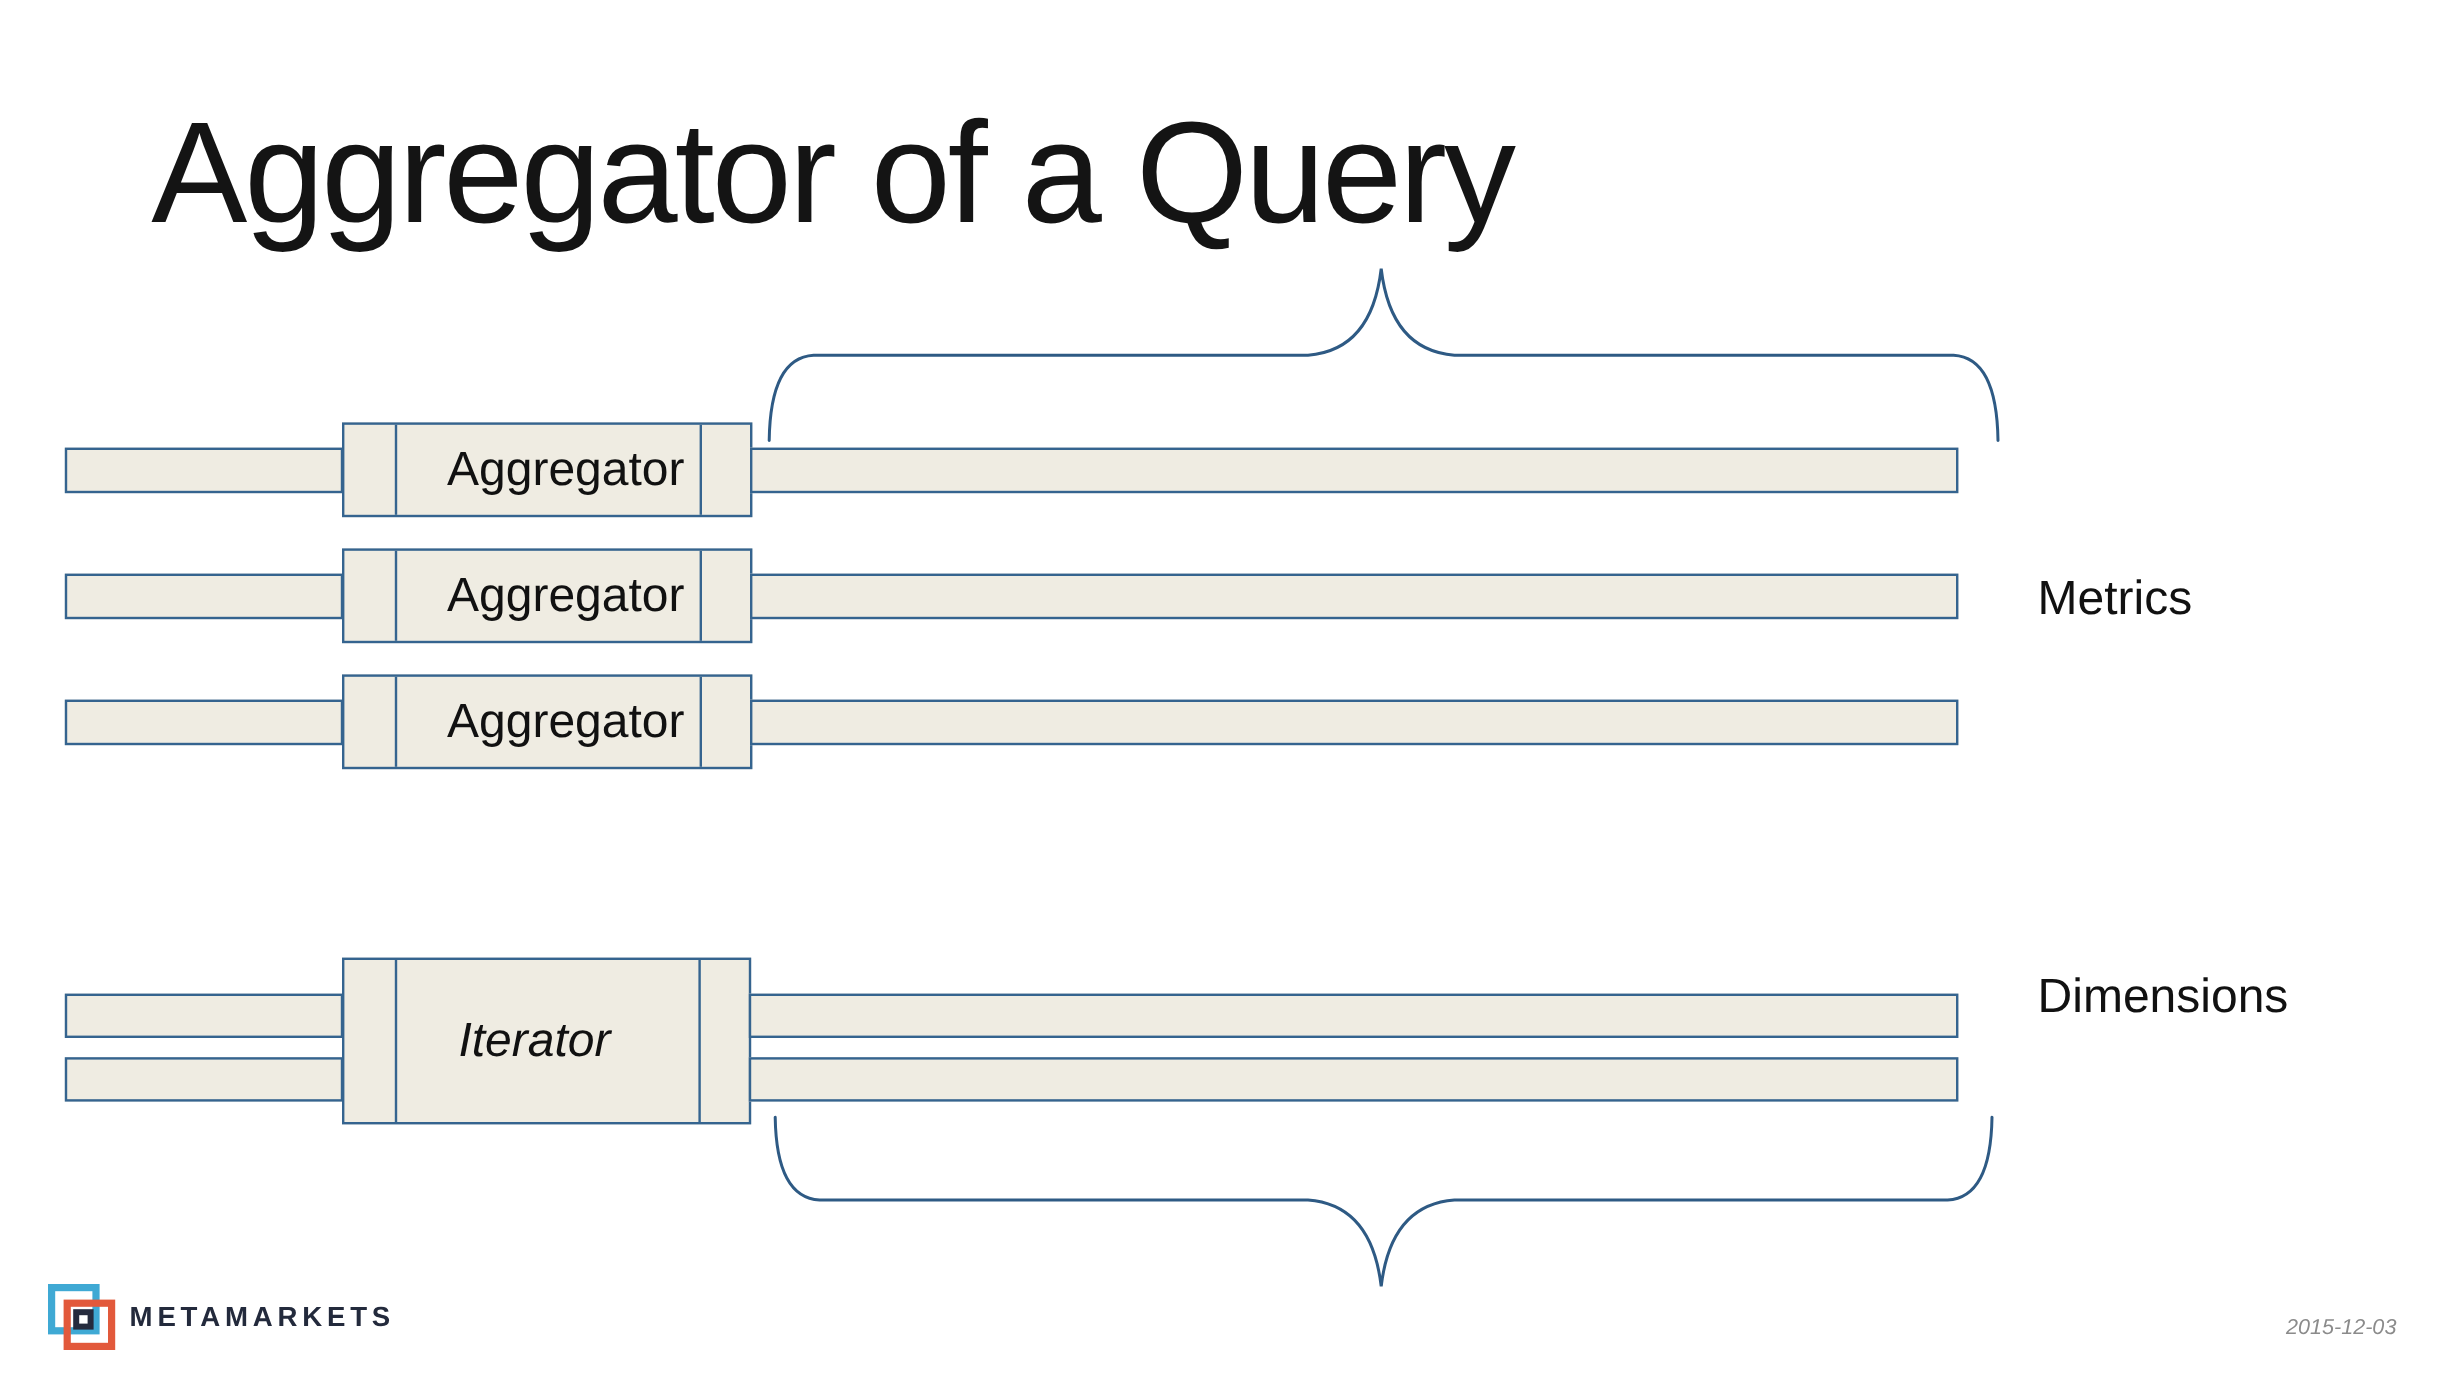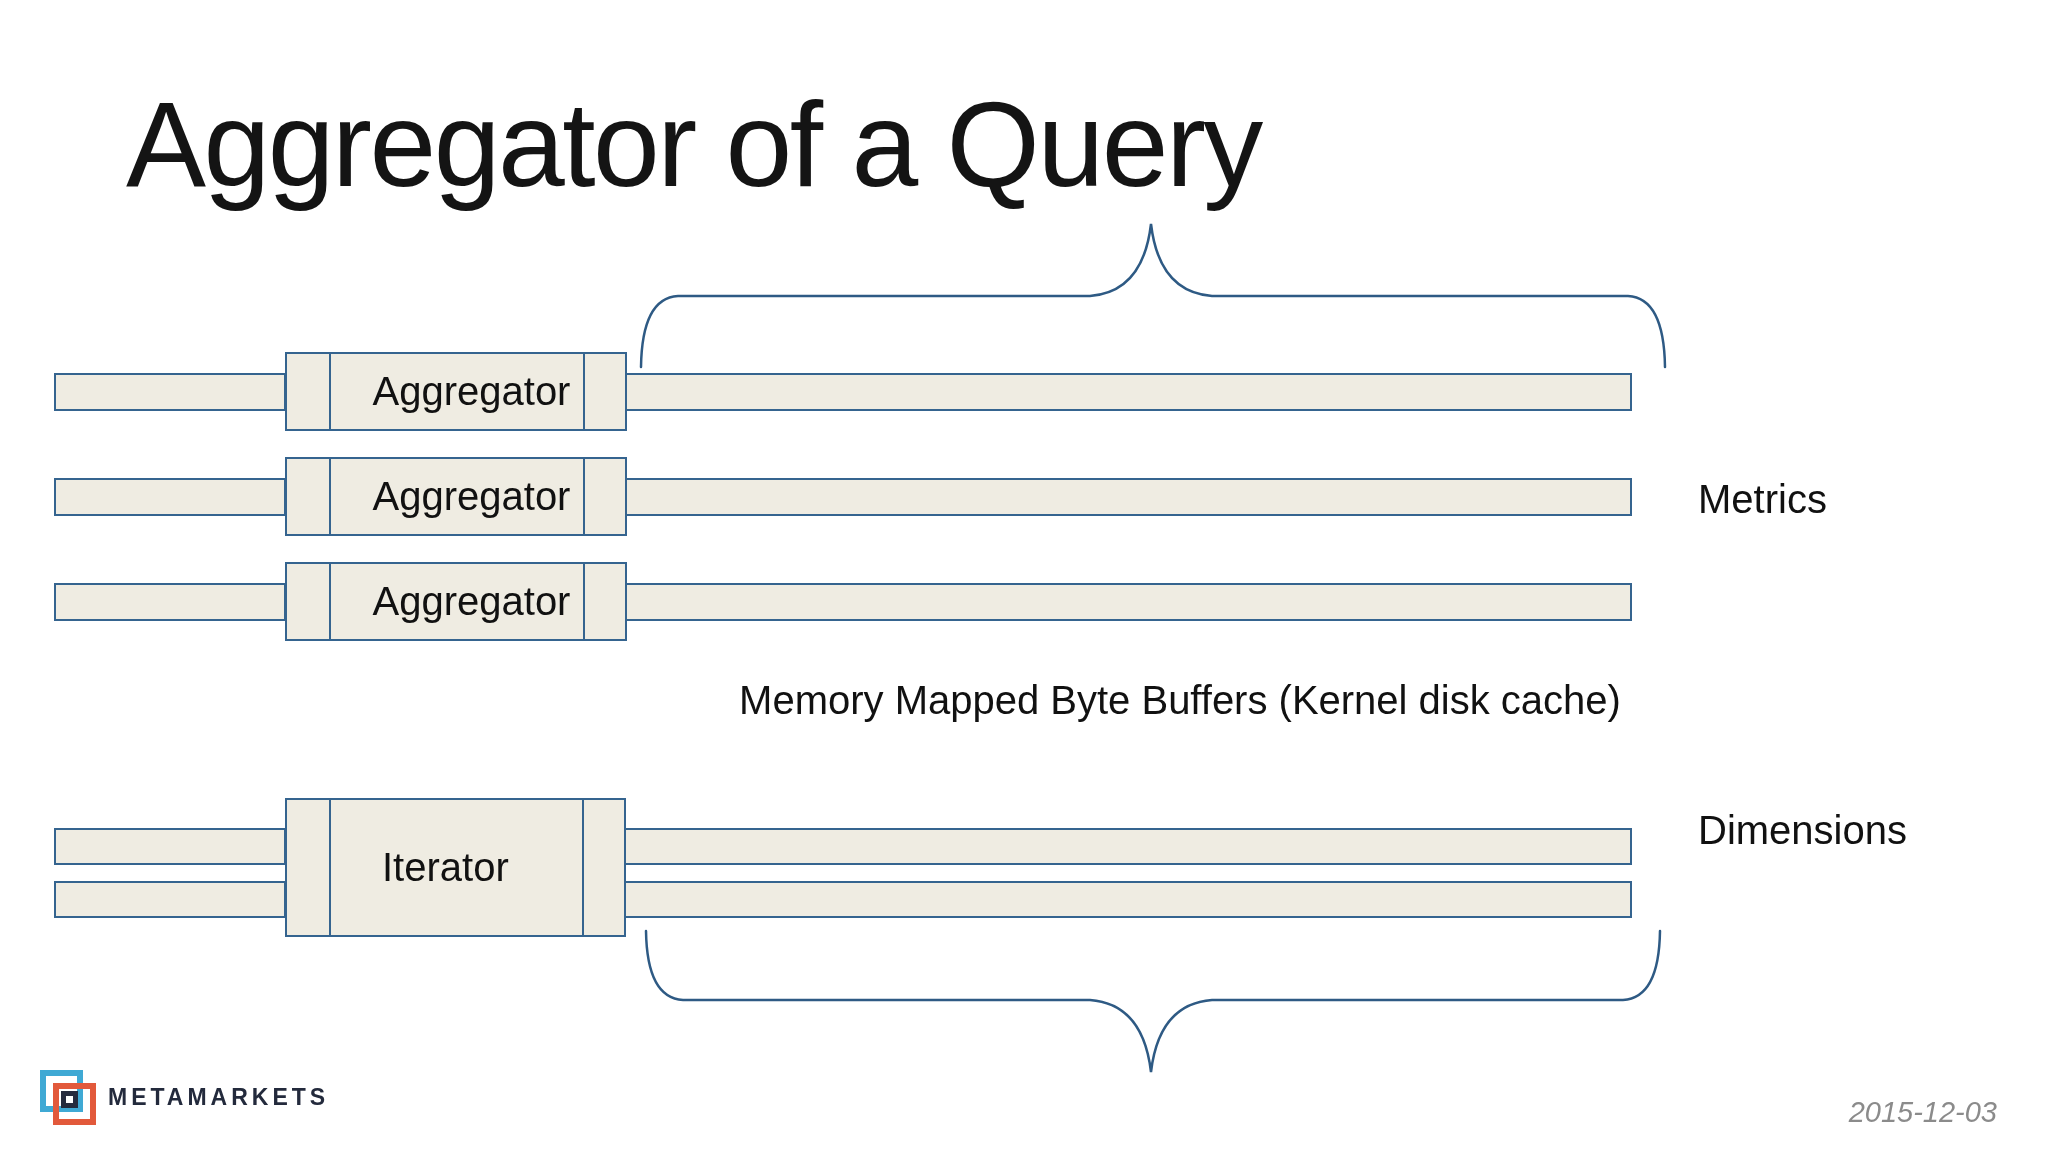--- a/index.html
+++ b/index.html
@@ -108,21 +108,21 @@
     font-size: 23px;
     font-weight: bold;
     letter-spacing: 4px;
     color: #232a3c;
     white-space: nowrap;
   }
   .slide-date {
     position: absolute;
     right: 51px;
     top: 1096px;
-    font-size: 29px;
+    font-size: 18px;
     font-style: italic;
     color: #8b8b8b;
     white-space: nowrap;
   }
 </style>
 </head>
 <body>
 
 <div id="slide">
 
@@ -158,26 +158,25 @@
     <div class="pipe-box" style="left:285px; top:562px; width:342px; height:79px;">
       <div class="cell-left"></div>
       <div class="cell-mid">Aggregator</div>
       <div class="cell-right"></div>
     </div>
     <div class="bar" style="left:625px; top:583px; width:1007px; height:38px;"></div>
   </div>
 
   <div class="side-label" style="top:477px;text-align:center;">Metrics</div>
 
-  <div class="caption">Memory Mapped Byte Buffers (Kernel disk cache)</div>
 
   <div>
     <div class="bar" style="left:54px;  top:828px; width:232px;  height:37px;"></div>
     <div class="bar" style="left:54px;  top:881px; width:232px;  height:37px;"></div>
-    <div class="pipe-box" style="left:285px; top:798px; width:341px; height:139px;">
+    <div class="pipe-box" style="left:285px; top:798px; width:341px; height:139px;font-style:italic;">
       <div class="cell-left"></div>
       <div class="cell-mid align-left">Iterator</div>
       <div class="cell-right"></div>
     </div>
     <div class="bar" style="left:624px; top:828px; width:1008px; height:37px;"></div>
     <div class="bar" style="left:624px; top:881px; width:1008px; height:37px;"></div>
   </div>
 
   <div class="side-label" style="top:808px;">Dimensions</div>
 

